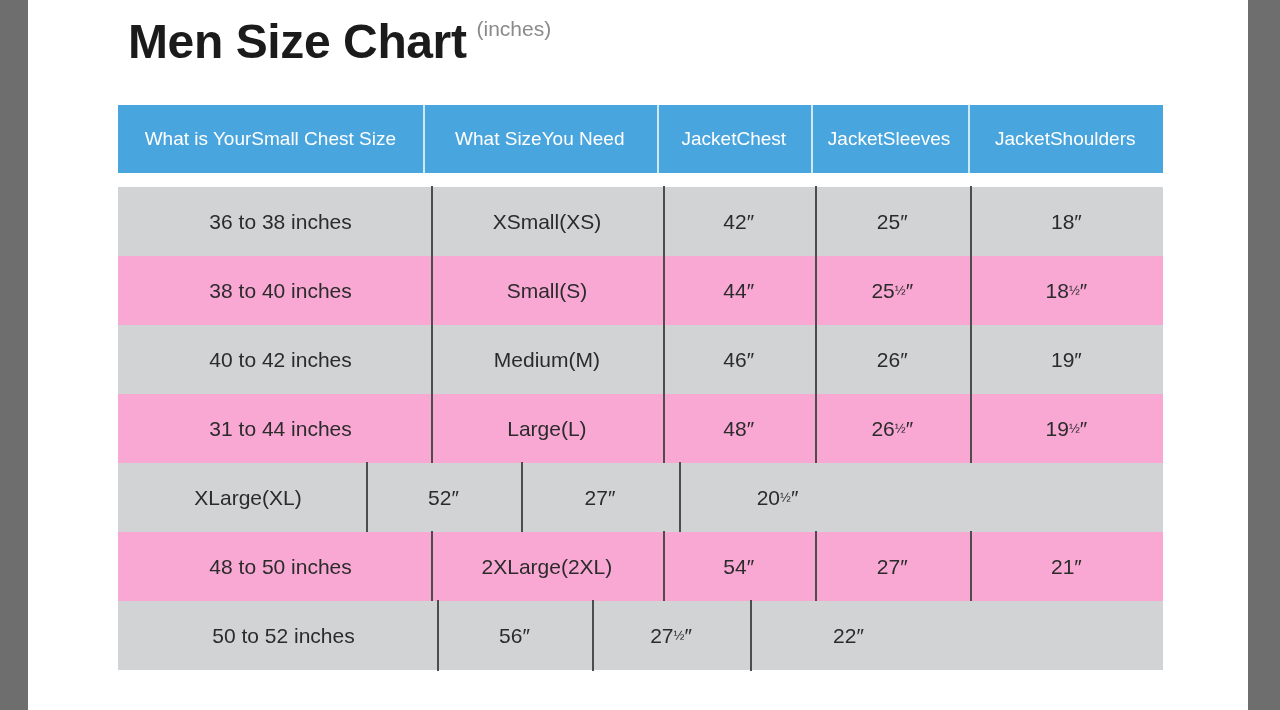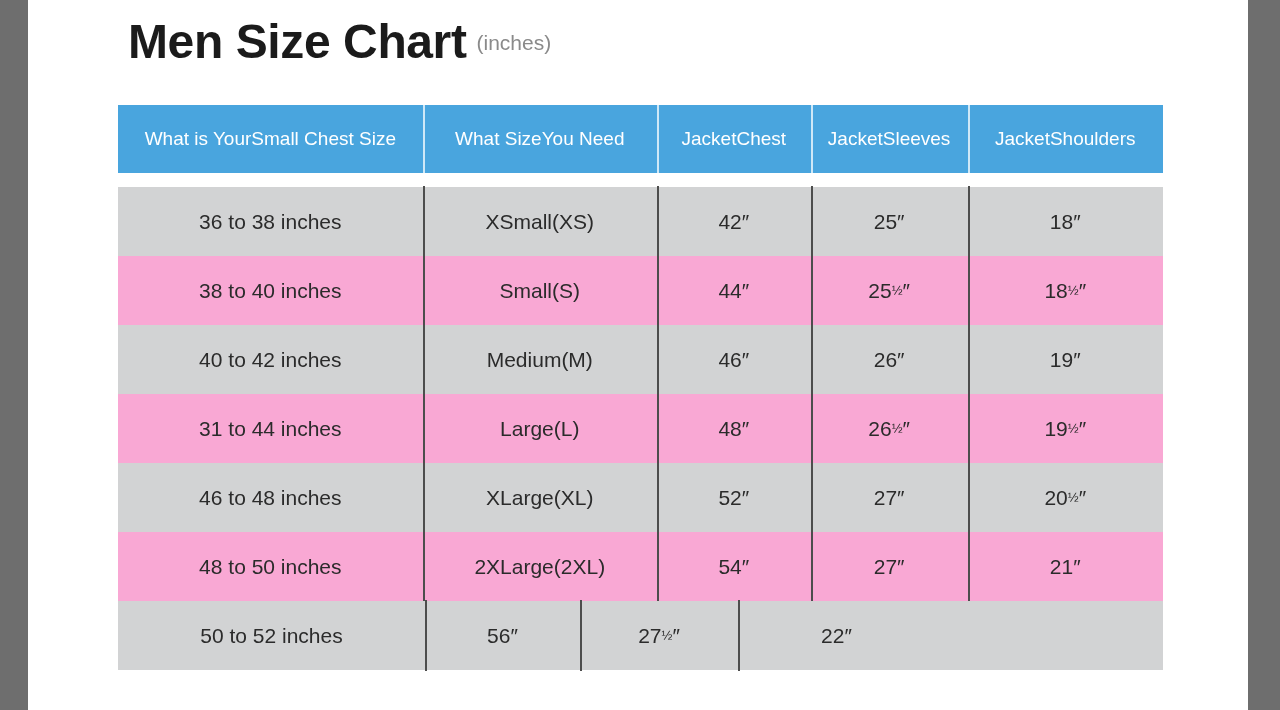--- a/index.html
+++ b/index.html
@@ -33,21 +33,21 @@
     height: 710px;
     background: #ffffff;
   }
 
   
   .title-block {
     position: absolute;
     left: 100px;
     top: 18px;
     display: flex;
-    align-items: center;
+    align-items: flex-start;
     white-space: nowrap;
   }
   .title-main {
     font-size: 48px;
     font-weight: 600;
     color: #1b1b1b;
     letter-spacing: -0.4px;
     line-height: 1;
   }
   .title-sub {
@@ -98,20 +98,21 @@
     height: 14px;
     background: #ffffff;
   }
 
   .body-rows { position: relative; }
 
   .data-row {
     display: flex;
     height: 69px;
     position: relative;
+    padding-left: 12px;
   }
   .data-row.shaded { background: #d2d3d4; }
   .data-row.plain  { background: #f9a8d4; }
 
   .data-cell {
     display: flex;
     align-items: center;
     justify-content: center;
     font-size: 21px;
     font-weight: 400;
@@ -209,21 +210,20 @@
           <div class="data-cell col-4">19<span class="inch">″</span></div>
         </div>
         <div class="data-row plain">
           <div class="data-cell col-0">31 to 44 inches</div>
           <div class="data-cell col-1">Large(L)</div>
           <div class="data-cell col-2">48<span class="inch">″</span></div>
           <div class="data-cell col-3">26<span class="frac">½</span><span class="inch">″</span></div>
           <div class="data-cell col-4">19<span class="frac">½</span><span class="inch">″</span></div>
         </div>
         <div class="data-row shaded">
-          <div class="data-cell col-0">46 to 48 inches</div>
           <div class="data-cell col-1">XLarge(XL)</div>
           <div class="data-cell col-2">52<span class="inch">″</span></div>
           <div class="data-cell col-3">27<span class="inch">″</span></div>
           <div class="data-cell col-4">20<span class="frac">½</span><span class="inch">″</span></div>
         </div>
         <div class="data-row plain">
           <div class="data-cell col-0">48 to 50 inches</div>
           <div class="data-cell col-1">2XLarge(2XL)</div>
           <div class="data-cell col-2">54<span class="inch">″</span></div>
           <div class="data-cell col-3">27<span class="inch">″</span></div>

